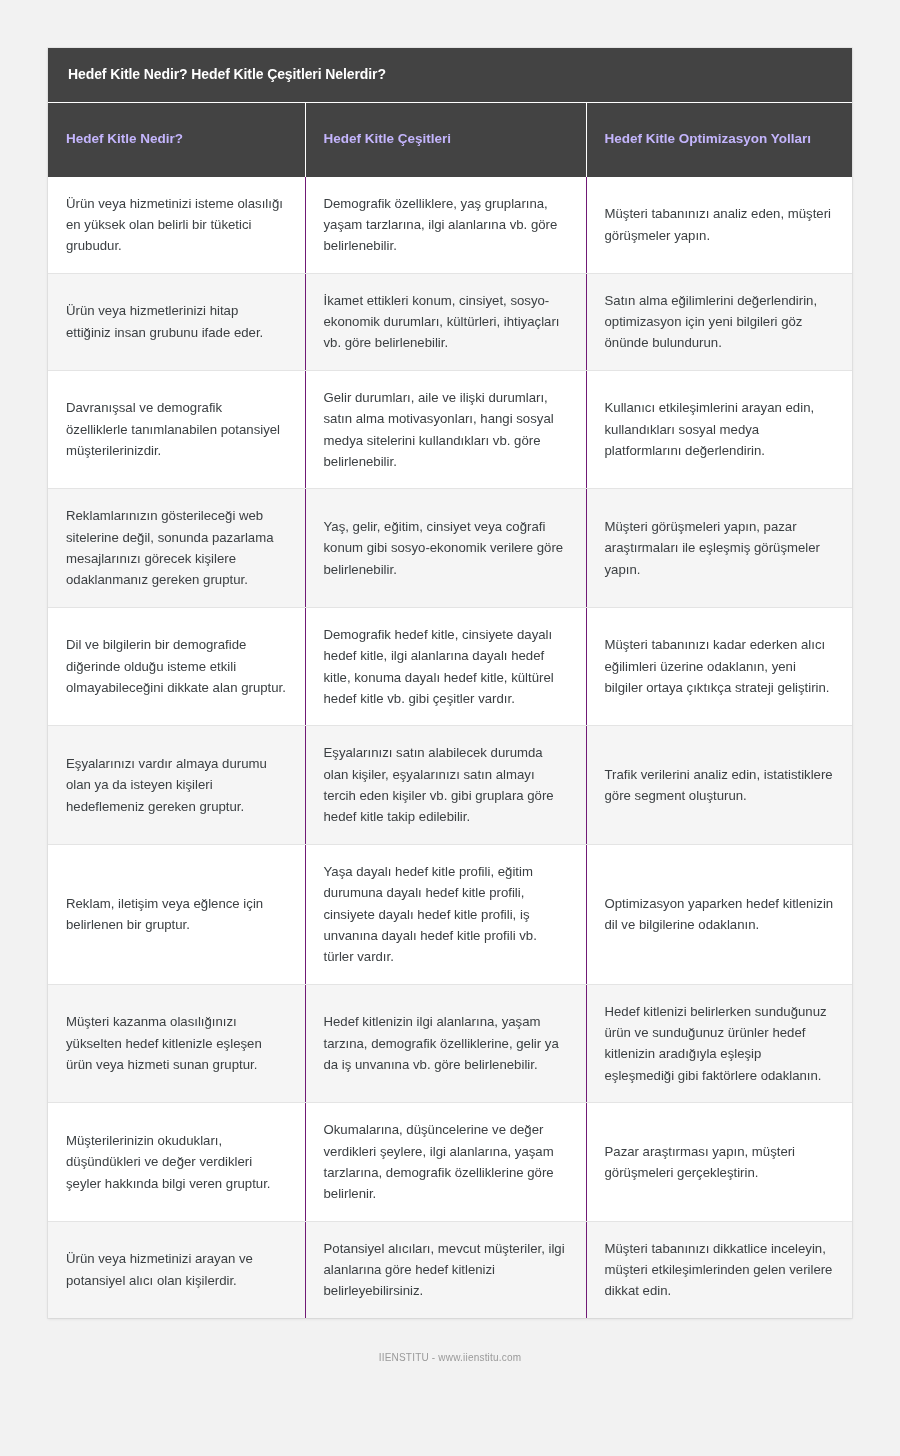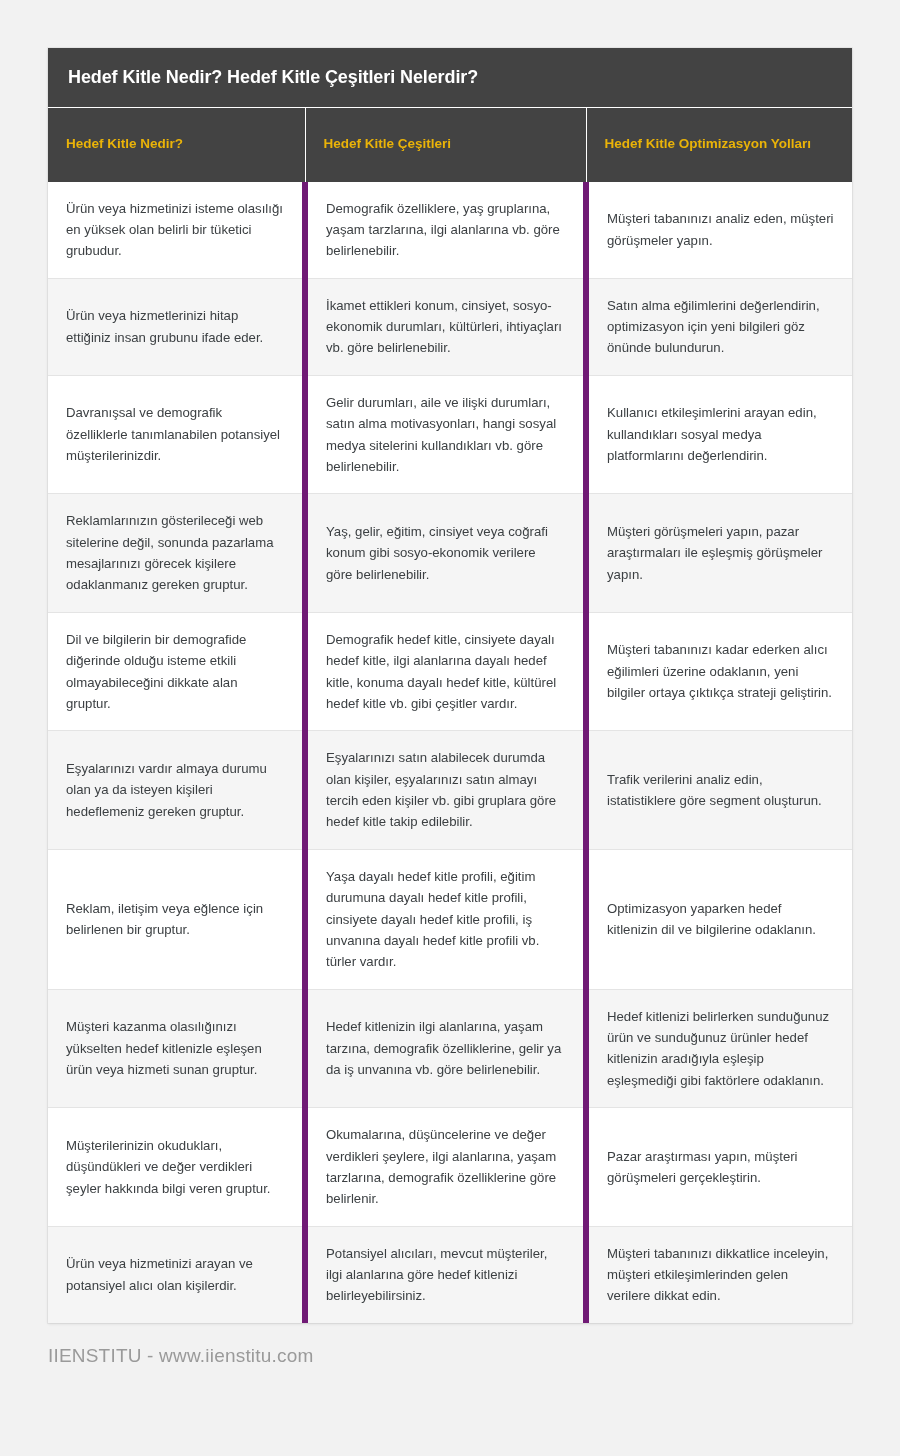--- a/index.html
+++ b/index.html
@@ -30,72 +30,72 @@
   }
 
   
   .title-bar {
     background: #434343;
     padding: 18px 20px 18px 20px;
     border-bottom: 1px solid #ffffff;
   }
   .title-bar .title-text {
     color: #ffffff;
-    font-size: 18px;
+    font-size: 14px;
     font-weight: bold;
     line-height: 1.25;
     letter-spacing: -0.1px;
   }
 
   
   table.data-table {
     width: 804px;
     border-collapse: collapse;
     table-layout: fixed;
   }
   table.data-table col.c1 { width: 257px; }
   table.data-table col.c2 { width: 281px; }
   table.data-table col.c3 { width: 266px; }
 
   thead tr.head-row th {
     background: #434343;
-    color: #eab308;
+    color: #c4b5fd;
     font-size: 13.5px;
     font-weight: bold;
     text-align: left;
     vertical-align: middle;
     padding: 14px 18px 14px 18px;
     border-right: 1px solid #ffffff;
     line-height: 1.38;
     height: 46px;
   }
   thead tr.head-row th:last-child { border-right: none; }
 
   tbody tr td {
     font-size: 13.2px;
     line-height: 1.62;
     color: #3c4043;
     vertical-align: middle;
     padding: 16px 18px 16px 18px;
-    border-right: 6px solid #701a75;
+    border-right: 1px solid #701a75;
     border-bottom: 1px solid #e4e4e4;
   }
   tbody tr td:last-child { border-right: none; }
   tbody tr:last-child td { border-bottom: none; }
 
   tbody tr.odd td  { background: #ffffff; }
   tbody tr.even td { background: #f5f5f5; }
 
   
   .footer {
     width: 804px;
-    text-align: left;
-    padding: 22px 0 0 0;
+    text-align: center;
+    padding: 34px 0 0 0;
     color: #9a9a9a;
-    font-size: 19px;
+    font-size: 10px;
     letter-spacing: 0.2px;
   }
 </style>
 </head>
 <body>
 
 <div class="page">
 
   <div class="table-card">
 

